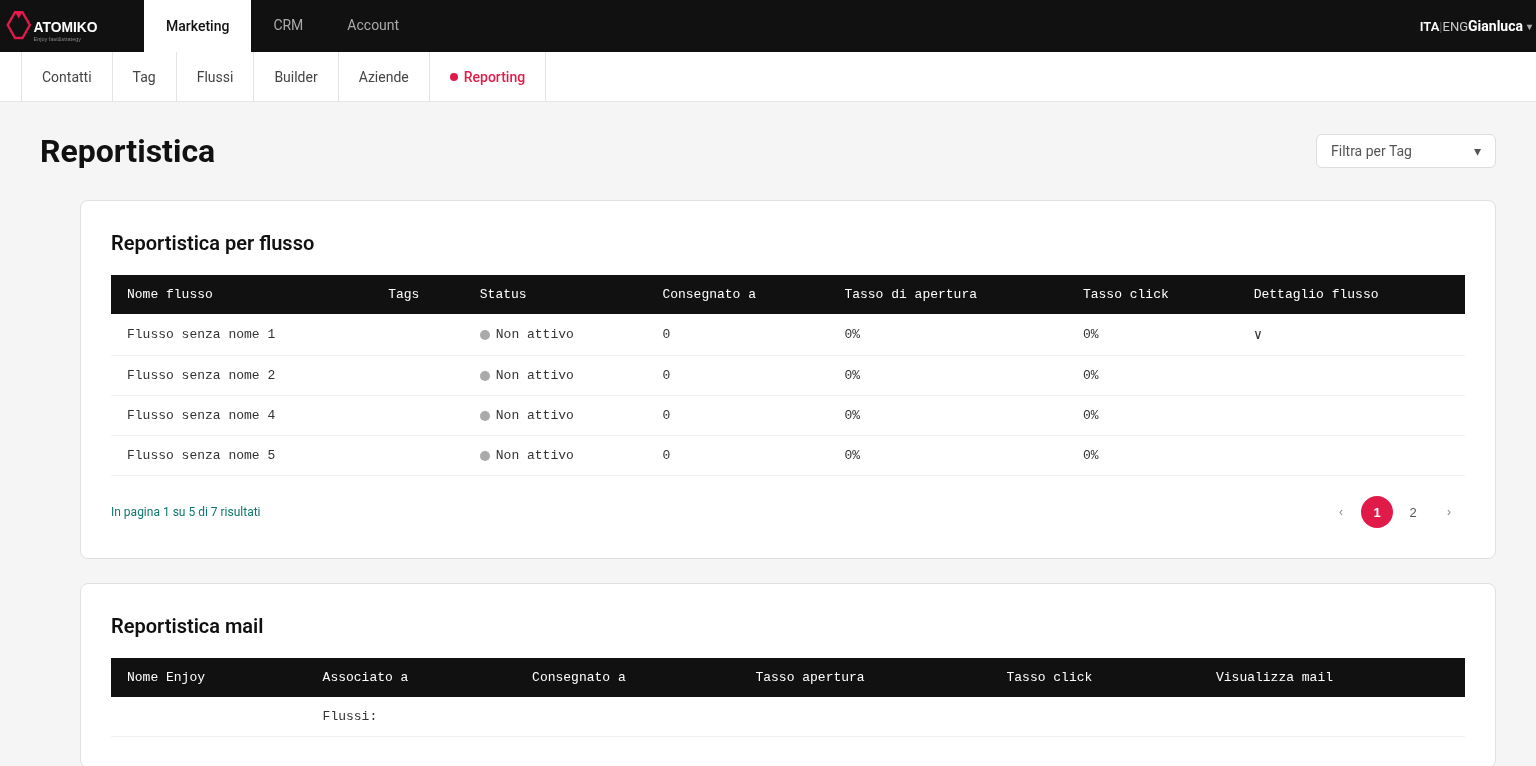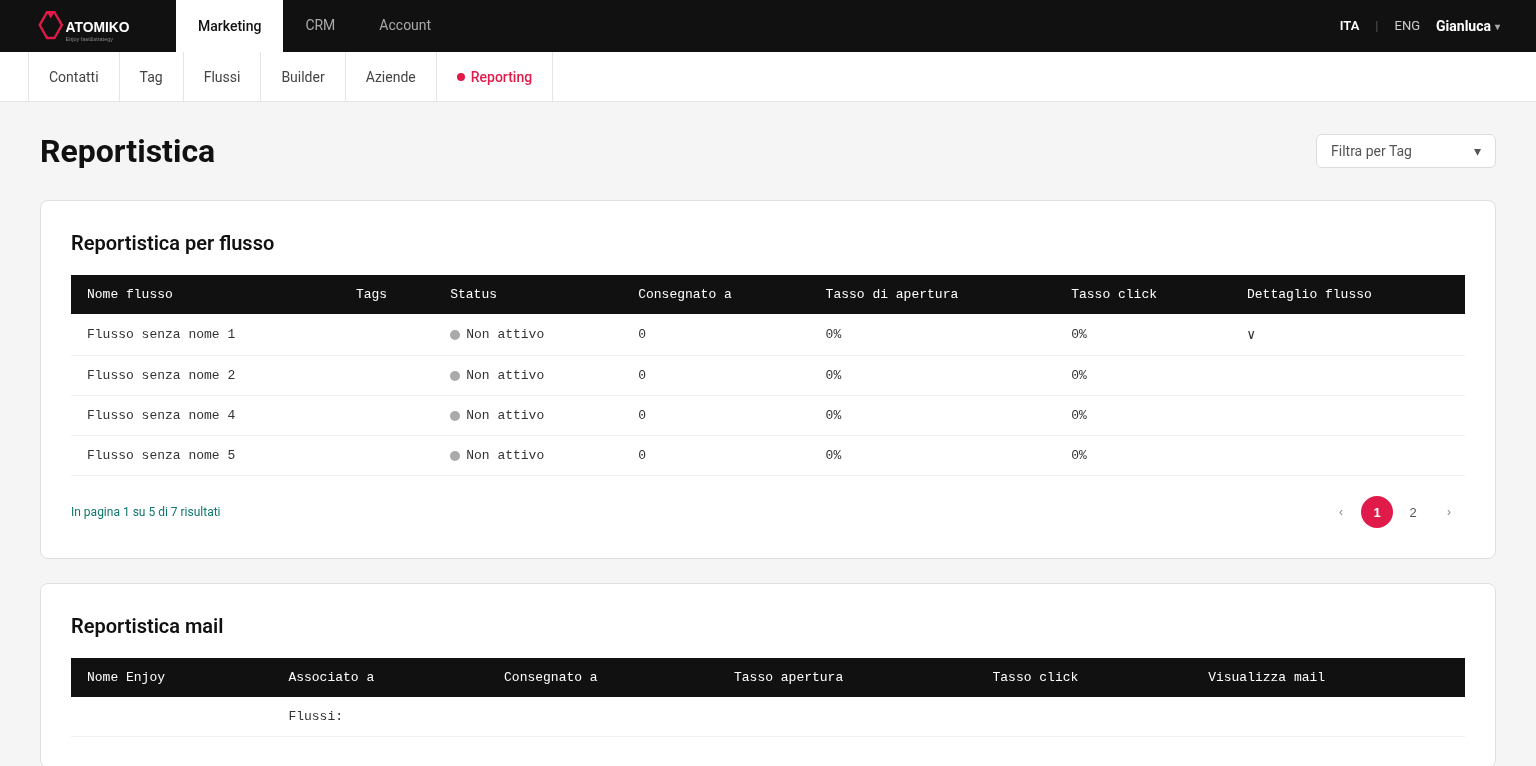--- a/index.html
+++ b/index.html
@@ -3,47 +3,47 @@
   <meta charset="utf-8">
   <style>
     * { margin: 0; padding: 0; box-sizing: border-box; }
     body { font-family: -apple-system, BlinkMacSystemFont, 'Segoe UI', Roboto, Arial, sans-serif; background: #f5f5f5; color: #222; font-size: 14px; }
 
     
     .top-nav {
       background: #111;
       display: flex;
       align-items: center;
-      padding: 0 36px;
+      padding: 0 4px;
       height: 52px;
       justify-content: space-between;
     }
     .top-nav-left { display: flex; align-items: center; gap: 0; }
     .logo { display: flex; align-items: center; margin-right: 20px; }
     .logo-svg { width: 120px; height: 36px; }
     .nav-tabs { display: flex; height: 52px; }
     .nav-tab {
       display: flex; align-items: center; padding: 0 22px;
       color: #aaa; font-size: 14px; cursor: pointer; border-bottom: 3px solid transparent;
       text-decoration: none;
     }
     .nav-tab.active { background: #fff; color: #111; border-bottom: none; font-weight: 500; }
-    .top-nav-right { display: flex; gap: 16px; color: #ccc; font-size: 13px; }
+    .top-nav-right { display: flex; align-items: center; gap: 0; color: #ccc; font-size: 13px; }
     .lang-item { cursor: pointer; }
     .lang-separator { color: #555; }
     .lang-active { color: #fff; font-weight: 600; }
     .user-menu { display: flex; align-items: center; gap: 4px; color: #fff; cursor: pointer; font-size: 14px; font-weight: bold; }
     .chevron-down { font-size: 10px; color: #aaa; }
 
     
     .second-nav {
       background: #fff;
       display: flex;
       align-items: center;
-      padding: 0 28px;
+      padding: 0 21px;
       height: 50px;
       border-bottom: 1px solid #e5e5e5;
     }
     .second-nav-item {
       display: flex; align-items: center; padding: 0 20px; height: 50px;
       color: #444; font-size: 14px; cursor: pointer; border-right: 1px solid #e5e5e5;
       text-decoration: none;
     }
     .second-nav-item:first-child { border-left: 1px solid #e5e5e5; }
     .second-nav-item.active { color: #e01b4a; font-weight: 500; }
@@ -61,20 +61,21 @@
       min-width: 180px; background: #fff; cursor: pointer; font-size: 14px; color: #555;
     }
 
     
     .card {
       background: #fff;
       border: 1px solid #e0e0e0;
       border-radius: 8px;
       padding: 30px;
       margin-bottom: 24px;
+      margin-left: 40px;
     }
     .card-title { font-size: 20px; font-weight: 600; margin-bottom: 20px; color: #111; }
 
     
     .data-table { width: 100%; border-collapse: collapse; font-family: Liberation Mono, monospace; }
     .data-table thead tr { background: #111; color: #fff; }
     .data-table thead th {
       padding: 12px 16px; text-align: left; font-size: 13px; font-weight: 500;
     }
     .data-table tbody tr { border-bottom: 1px solid #f0f0f0; }

